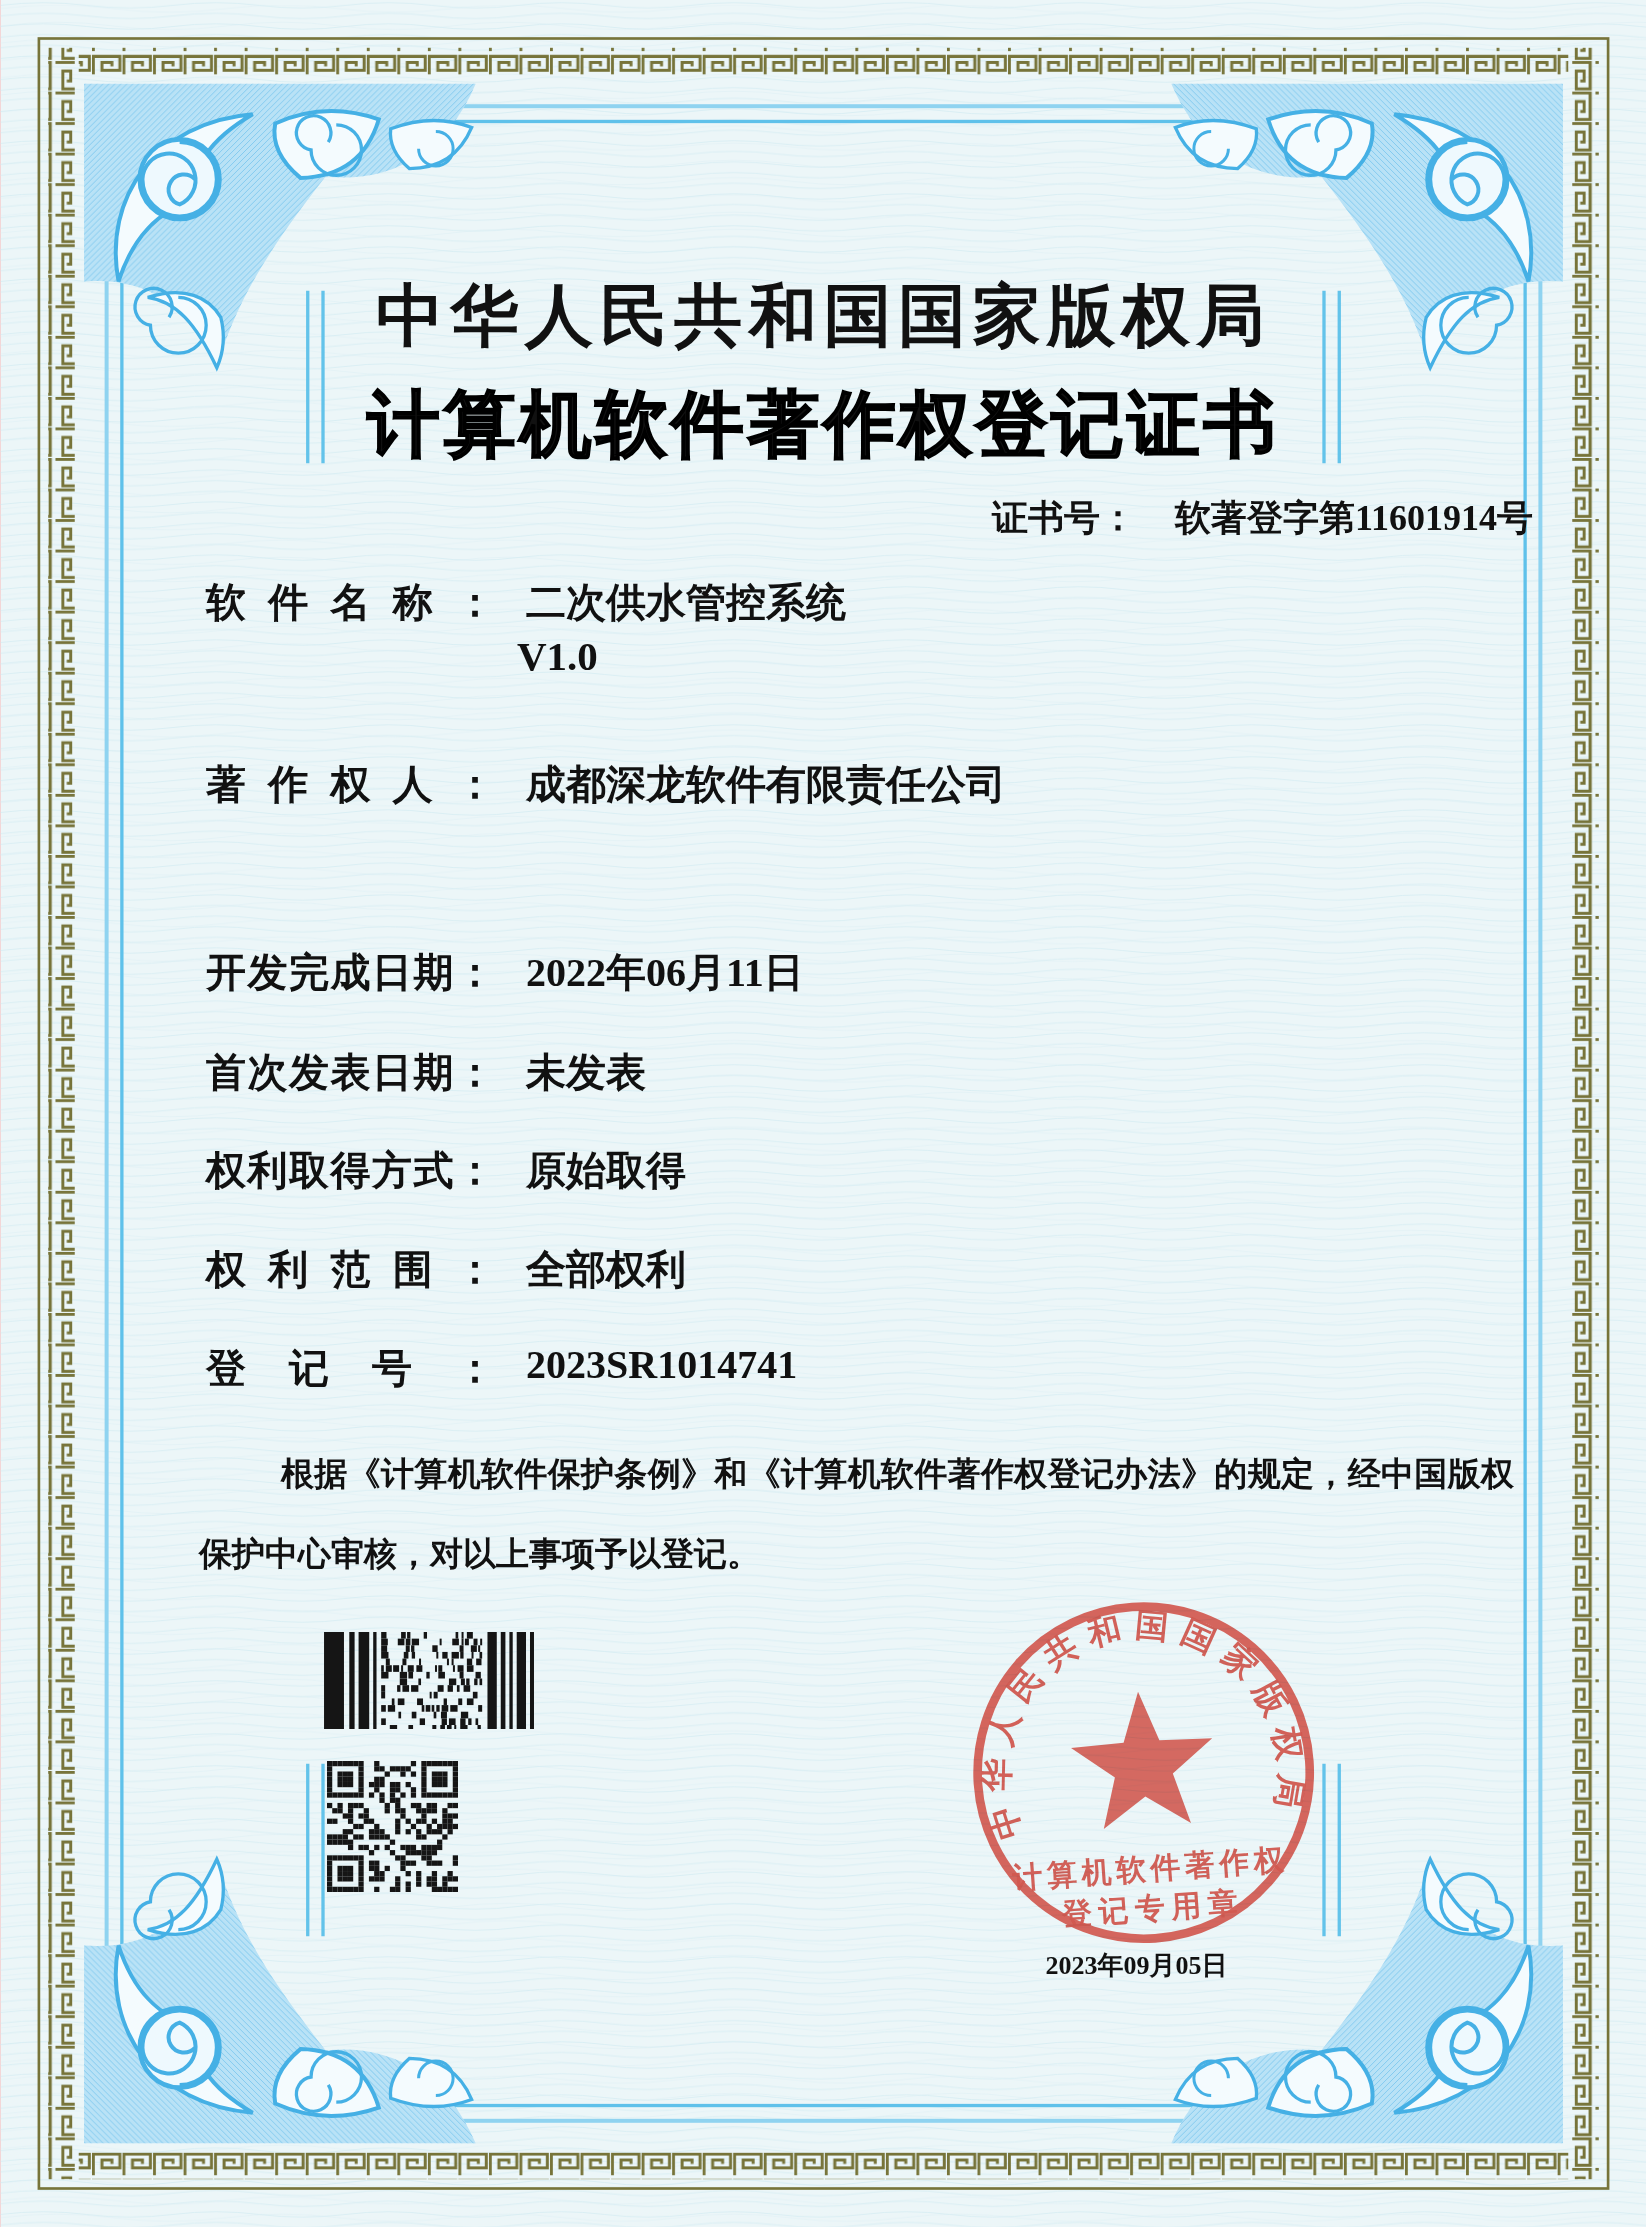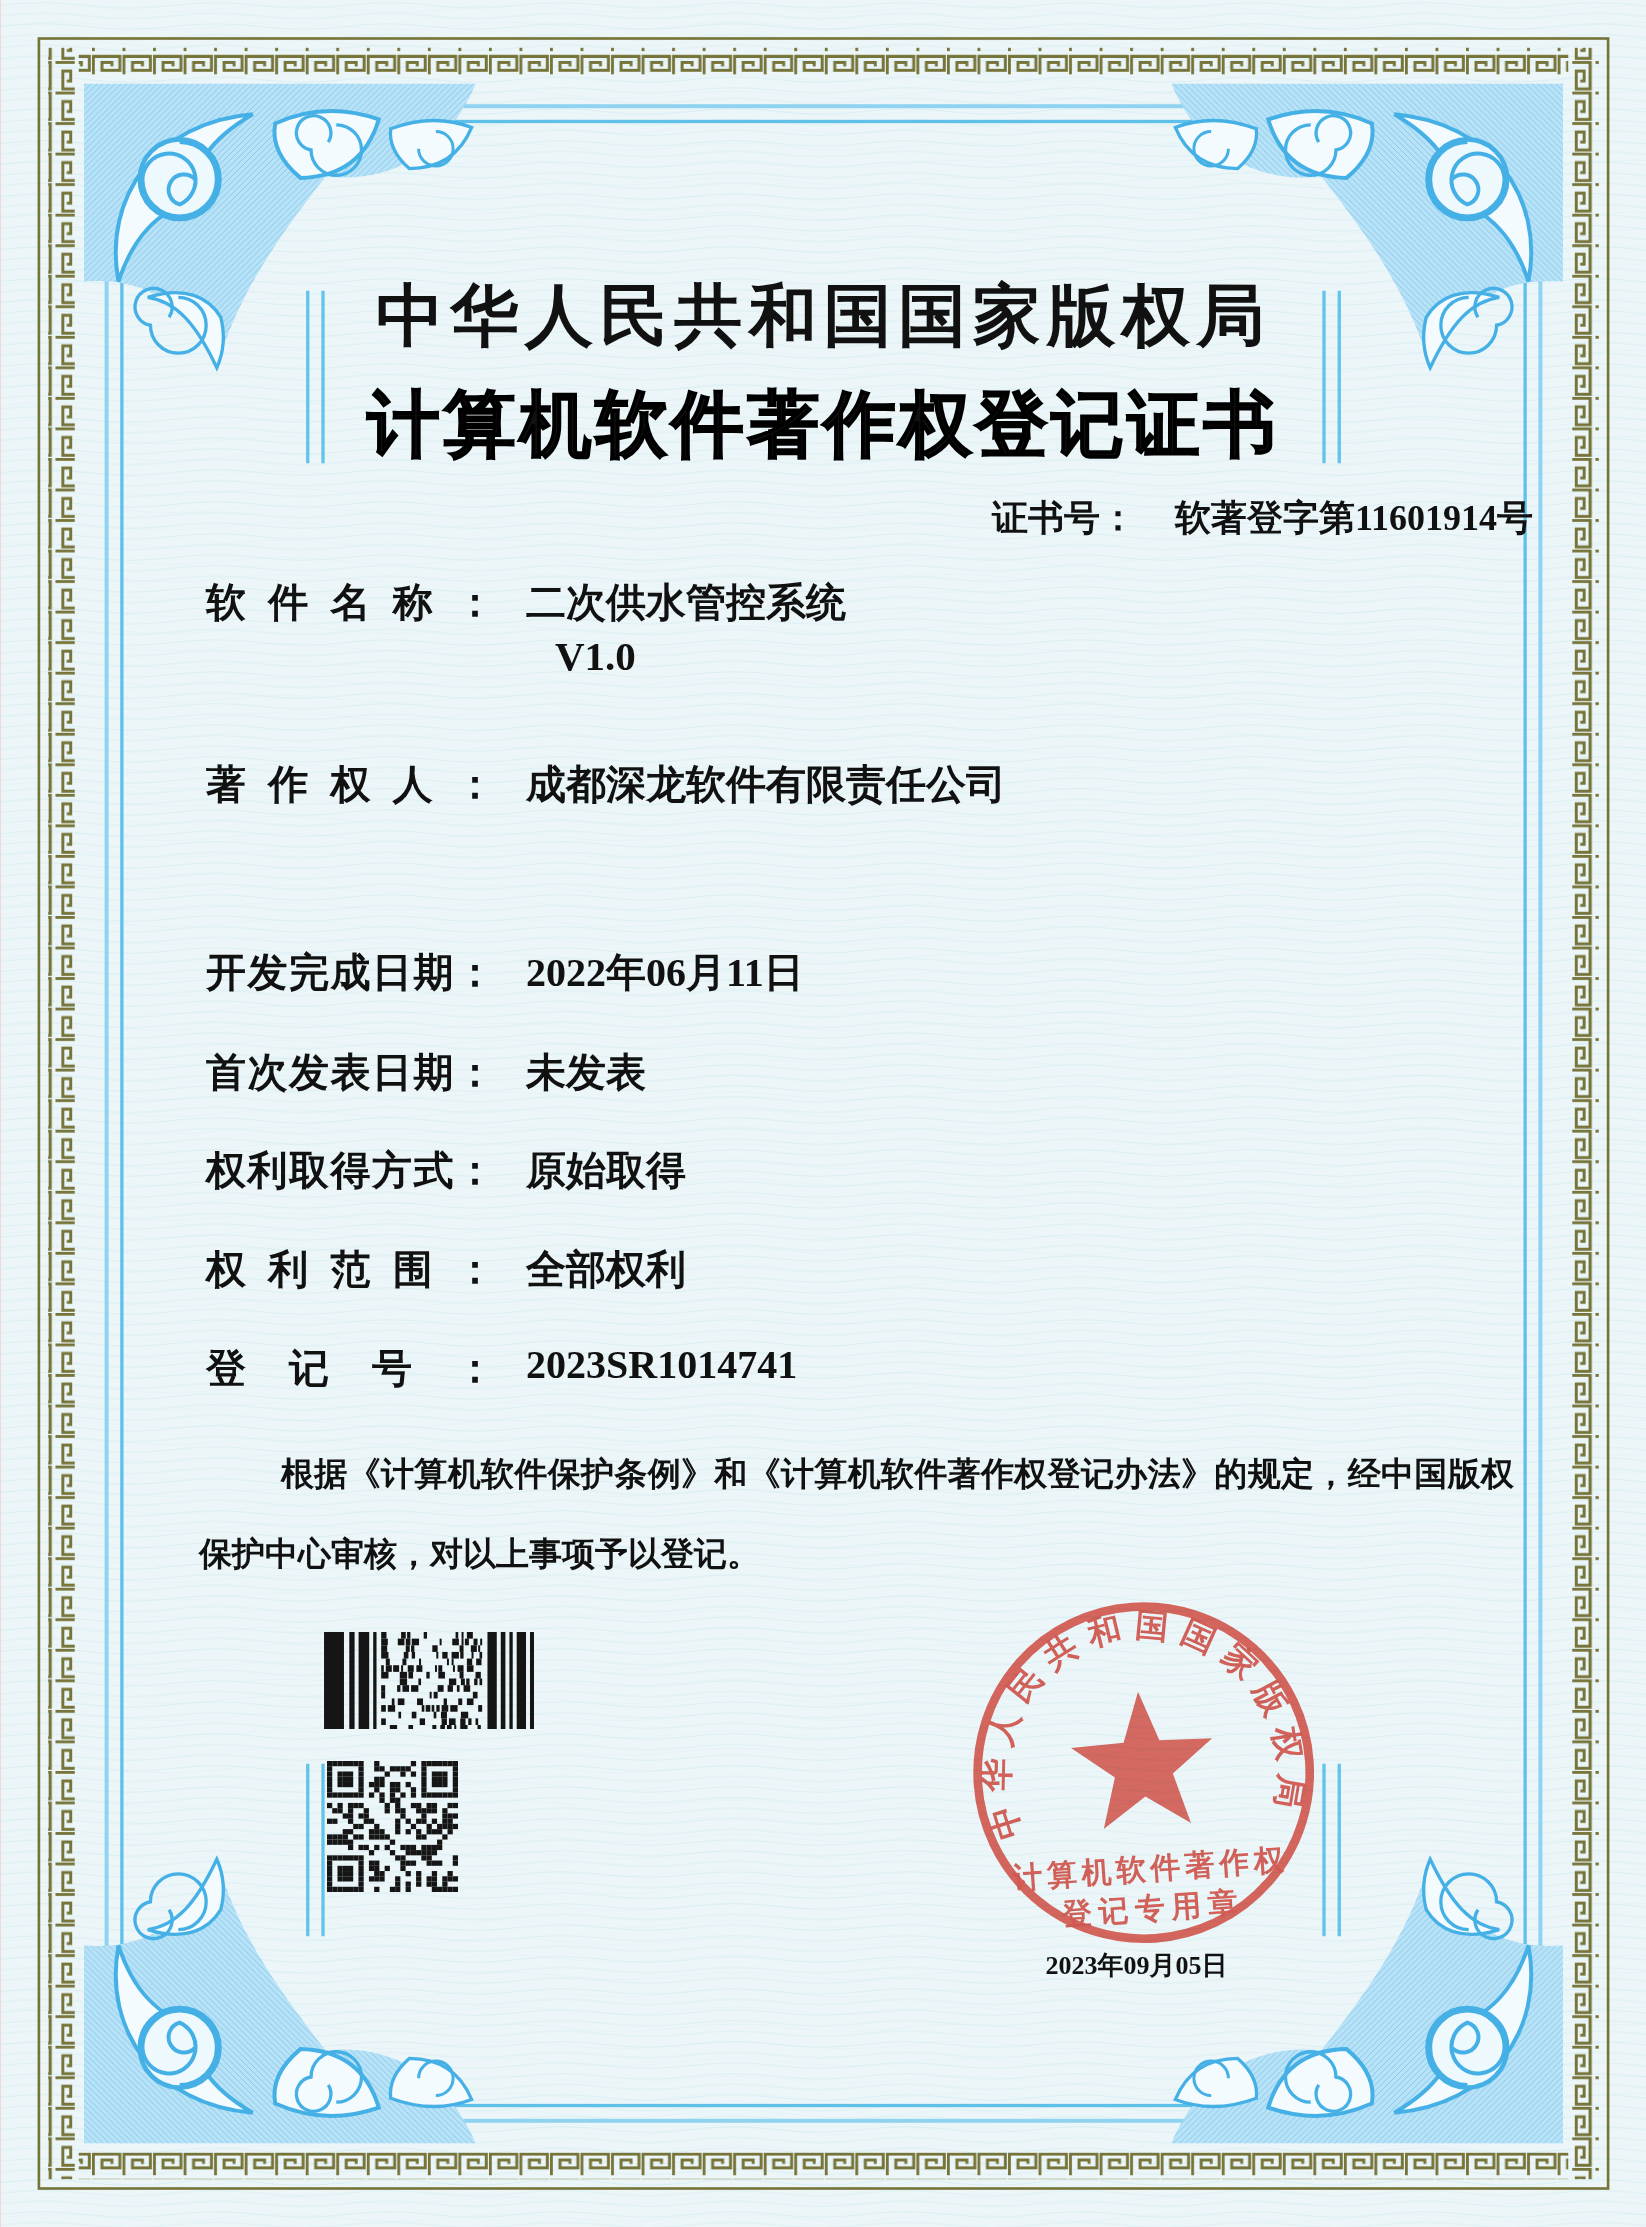--- a/index.html
+++ b/index.html
@@ -18,21 +18,21 @@
   .cert-title{
     left:0;right:0;top:377px;text-align:center;
     font-size:72px;font-weight:bold;letter-spacing:4px;white-space:nowrap;
     -webkit-text-stroke:1.7px #000;
   }
   .certno{left:956px;top:494px;font-size:36px;font-weight:bold;white-space:nowrap;margin-left:36px;}
   .certno .gap{display:inline-block;width:39px;}
   .row{position:absolute;left:206px;font-size:40px;font-weight:bold;white-space:nowrap;}
   .lbl{display:inline-block;width:289px;text-align:justify;text-align-last:justify;vertical-align:top;}
   .val{display:inline-block;margin-left:21px;vertical-align:top;}
-  .val2{position:absolute;left:517px;top:632px;font-size:41px;font-weight:bold;margin-left:38px;}
+  .val2{position:absolute;left:517px;top:632px;font-size:41px;font-weight:bold;}
   .statement{
     position:absolute;left:199px;top:1402px;width:1315px;
     font-size:33px;font-weight:bold;line-height:2.42;
     text-indent:82px;text-align:justify;
   }
   .issue-date{
     position:absolute;left:957px;top:1948px;width:359px;text-align:center;
     font-size:26px;font-weight:bold;white-space:nowrap;
   }
   .seal-svg{position:absolute;left:963px;top:1592px;width:362px;height:362px;

